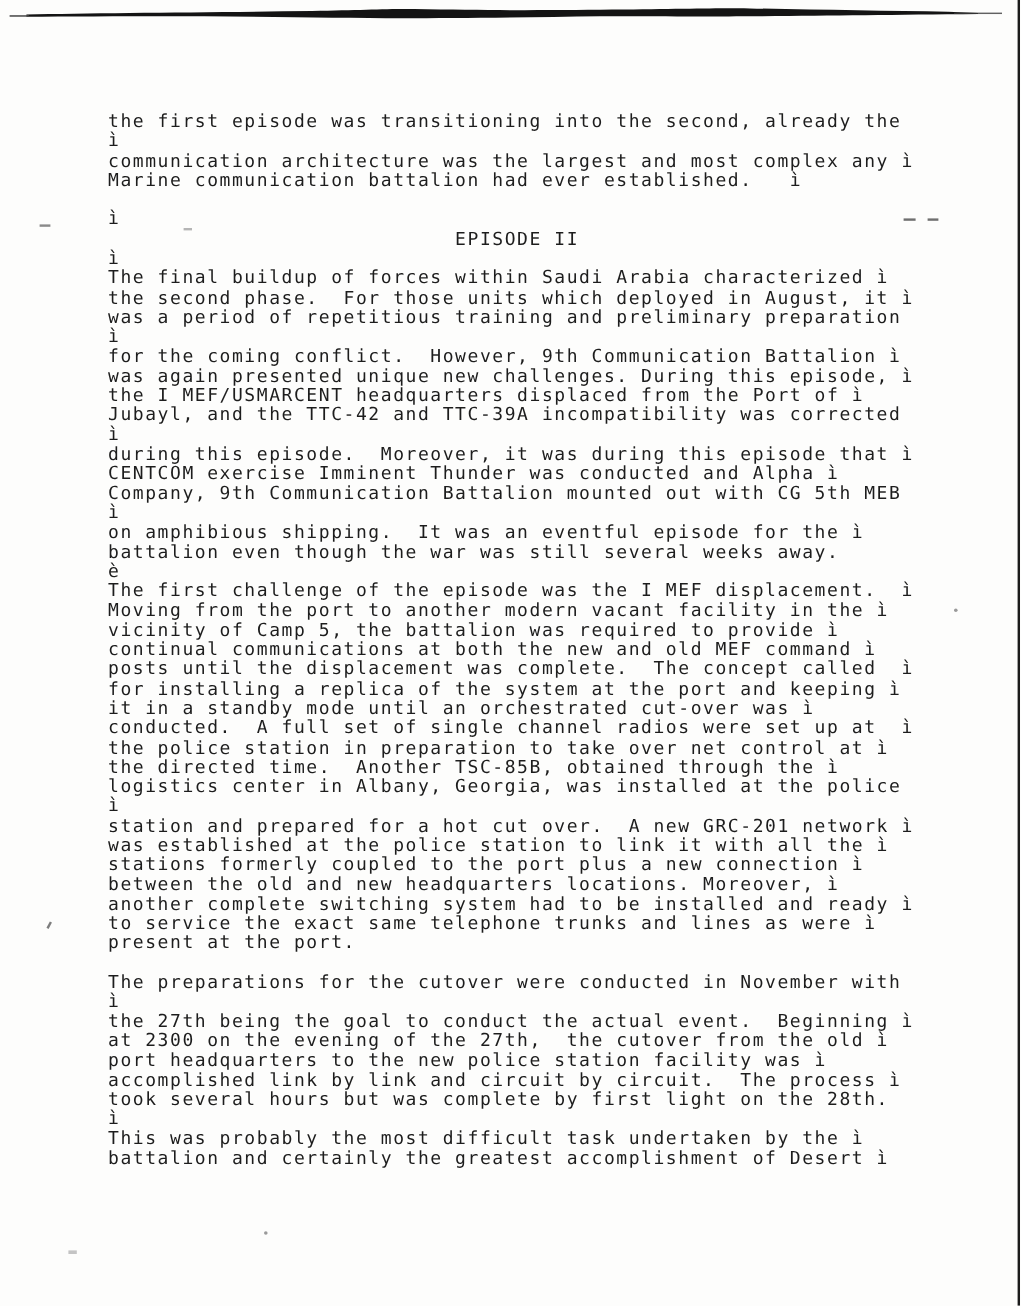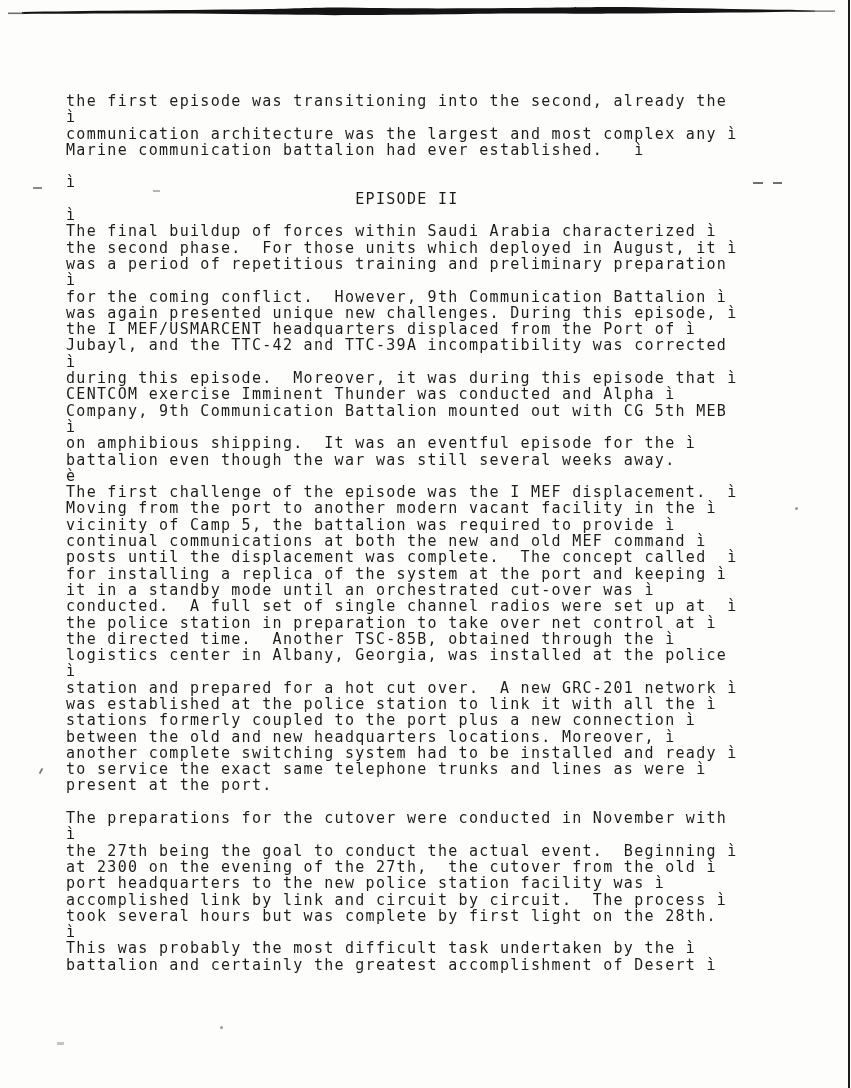--- a/index.html
+++ b/index.html
@@ -10,21 +10,21 @@
     width: 851px;
     height: 1088px;
     position: relative;
     background: #fdfdfc;
     overflow: hidden;
     font-family: "DejaVu Sans Mono", monospace;
   }
   
   .doc-text {
     position: absolute;
-    left: 66px;
+    left: 90px;
     top: 93px;
     margin: 0;
     font-family: "DejaVu Sans Mono", monospace;
     font-size: 15px;
     line-height: 16.3px;
     letter-spacing: 1.3px;
     color: #1d1d1d;
     white-space: pre;
   }
   

